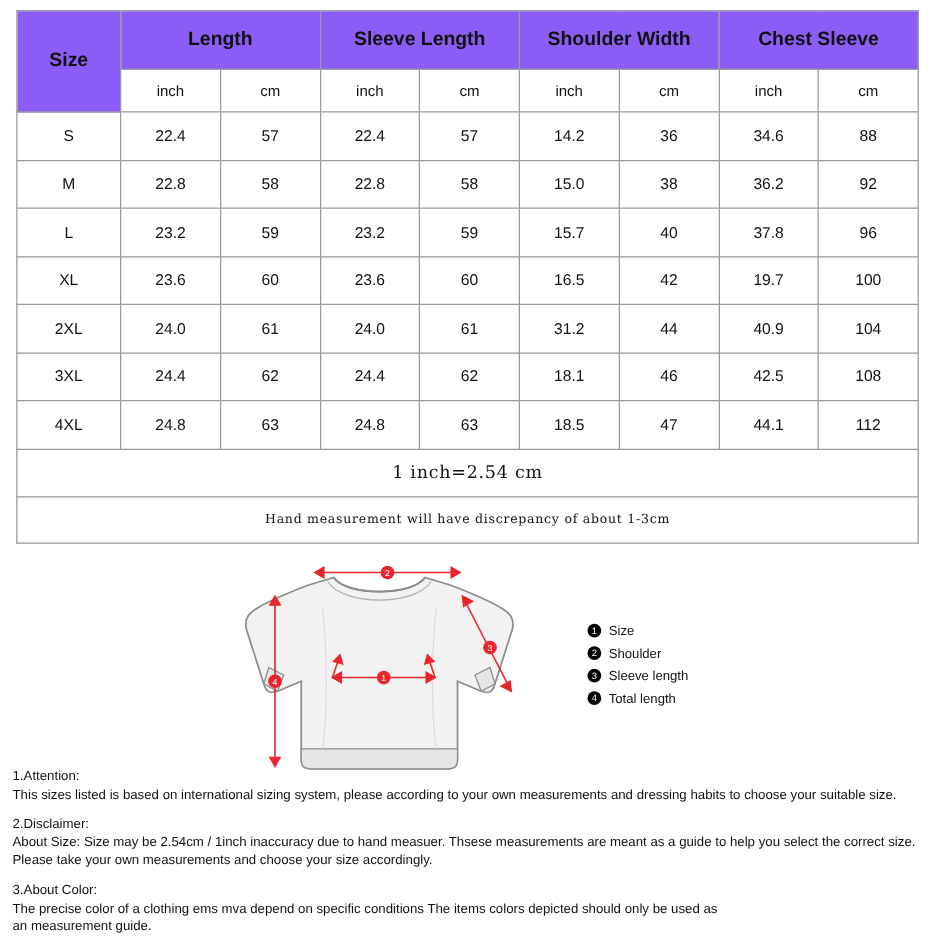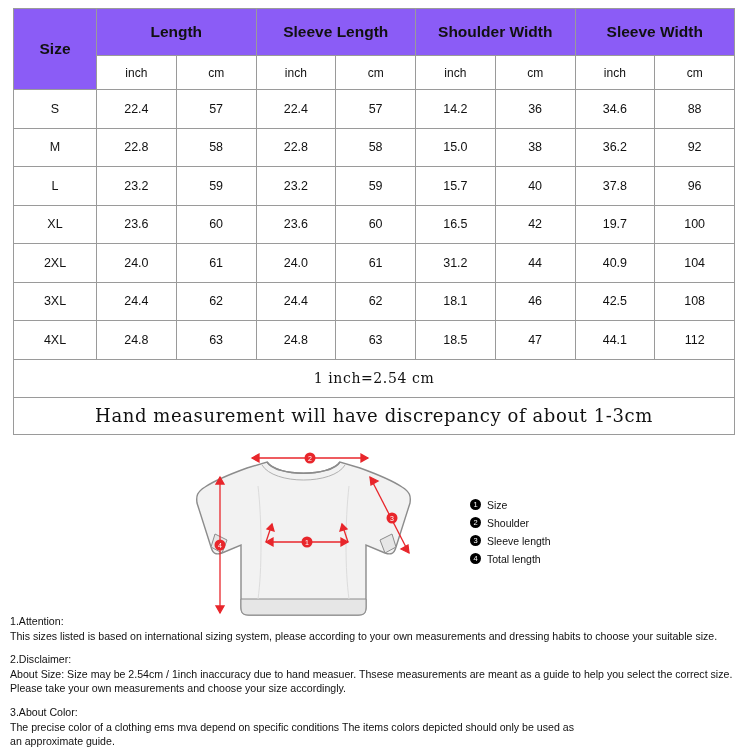--- a/index.html
+++ b/index.html
@@ -53,21 +53,21 @@
   .col-unit { width: 87px; }
 
   .note-row td {
     height: 35px;
     font-size: 14px;
     font-family: "DejaVu Serif", serif;
     letter-spacing: 0.6px;
   }
   .note-row-2 td {
     height: 34px;
-    font-size: 18px;
+    font-size: 10px;
     font-family: "DejaVu Serif", serif;
     letter-spacing: 0.6px;
   }
 
   
   .diagram {
     position: relative;
     width: 750px;
     height: 200px;
     margin-top: 6px;
@@ -118,21 +118,21 @@
 
 <div class="page">
 
   <table class="size-table">
     <tbody>
       <tr class="hdr-main">
         <td class="col-size" rowspan="2">Size</td>
         <td colspan="2">Length</td>
         <td colspan="2">Sleeve Length</td>
         <td colspan="2">Shoulder Width</td>
-        <td colspan="2">Sleeve Width</td>
+        <td colspan="2">Chest Sleeve</td>
       </tr>
       <tr class="hdr-unit">
         <td class="col-unit">inch</td>
         <td class="col-unit">cm</td>
         <td class="col-unit">inch</td>
         <td class="col-unit">cm</td>
         <td class="col-unit">inch</td>
         <td class="col-unit">cm</td>
         <td class="col-unit">inch</td>
         <td class="col-unit">cm</td>
@@ -301,18 +301,18 @@
   <div class="notes">
     <p>1.Attention:</p>
     <p>This sizes listed is based on international sizing system, please according to your own measurements and dressing habits to choose your suitable size.</p>
     <div class="gap"></div>
     <p>2.Disclaimer:</p>
     <p>About Size: Size may be 2.54cm / 1inch inaccuracy due to hand measuer. Thsese measurements are meant as a guide to help you select the correct size.</p>
     <p>Please take your own measurements and choose your size accordingly.</p>
     <div class="gap"></div>
     <p>3.About Color:</p>
     <p>The precise color of a clothing ems mva depend on specific conditions The items colors depicted should only be used as</p>
-    <p>an approximate guide.</p>
+    <p>an measurement guide.</p>
     <div class="gap"></div>
 
   </div>
 
 </div>
 
 </body></html>

